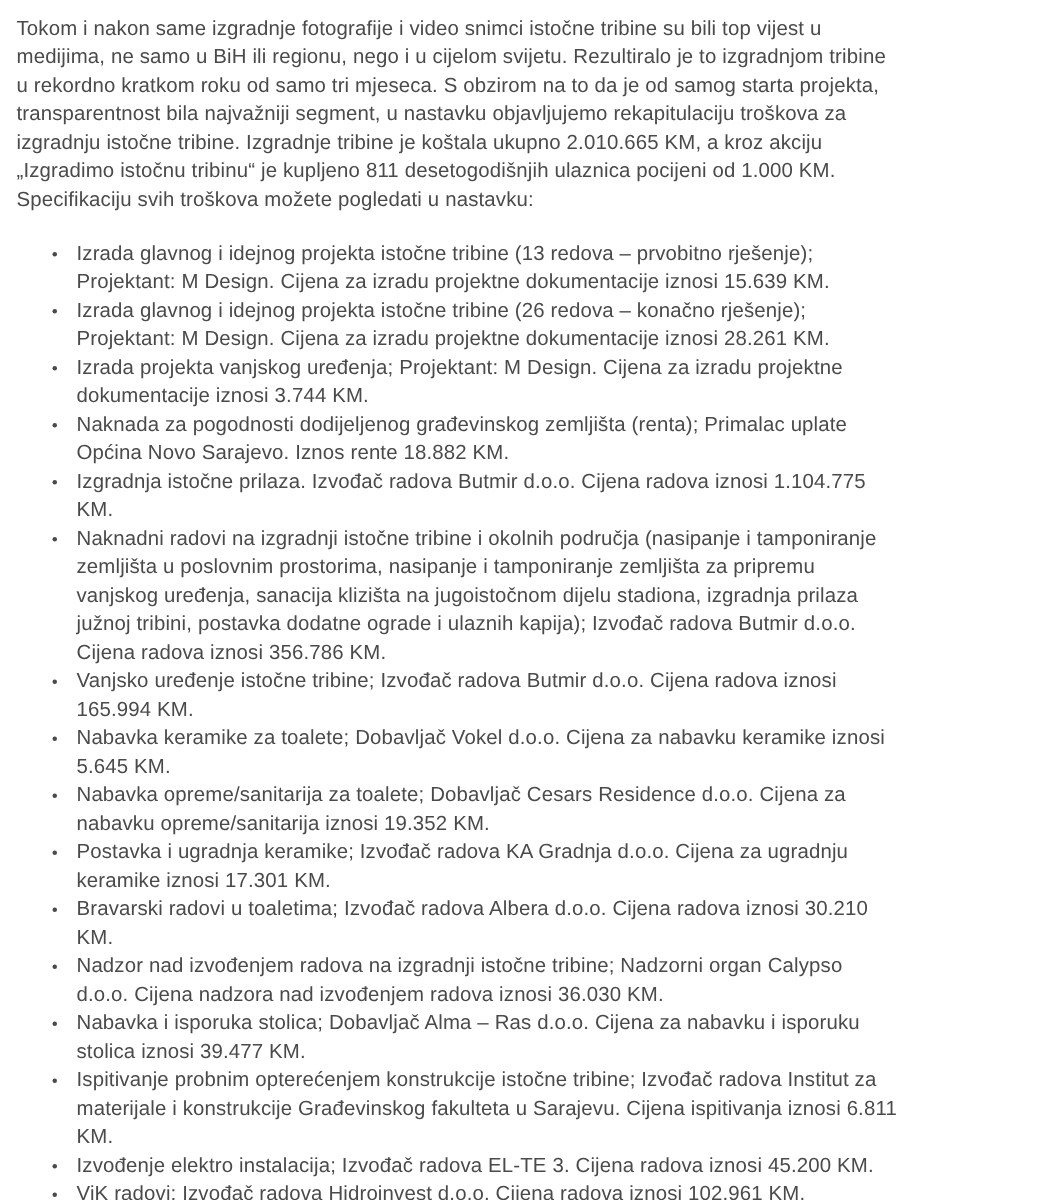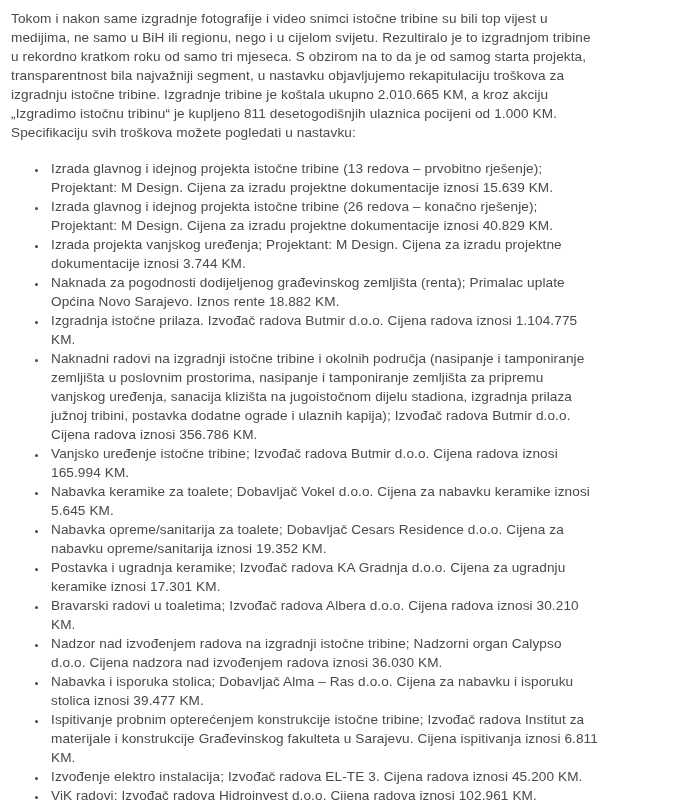--- a/index.html
+++ b/index.html
@@ -54,21 +54,21 @@
 </style>
 </head>
 <body>
 
 <div class="article">
 
   <p class="intro">Tokom i nakon same izgradnje fotografije i video snimci istočne tribine su bili top vijest u medijima, ne samo u BiH ili regionu, nego i u cijelom svijetu. Rezultiralo je to izgradnjom tribine u rekordno kratkom roku od samo tri mjeseca. S obzirom na to da je od samog starta projekta, transparentnost bila najvažniji segment, u nastavku objavljujemo rekapitulaciju troškova za izgradnju istočne tribine. Izgradnje tribine je koštala ukupno 2.010.665 KM, a kroz akciju „Izgradimo istočnu tribinu“ je kupljeno 811 desetogodišnjih ulaznica pocijeni od 1.000 KM. Specifikaciju svih troškova možete pogledati u nastavku:</p>
 
   <ul class="cost-list">
     <li>Izrada glavnog i idejnog projekta istočne tribine (13 redova – prvobitno rješenje); Projektant: M Design. Cijena za izradu projektne dokumentacije iznosi 15.639 KM.</li>
-    <li>Izrada glavnog i idejnog projekta istočne tribine (26 redova – konačno rješenje); Projektant: M Design. Cijena za izradu projektne dokumentacije iznosi 40.829 KM.</li>
+    <li>Izrada glavnog i idejnog projekta istočne tribine (26 redova – konačno rješenje); Projektant: M Design. Cijena za izradu projektne dokumentacije iznosi 28.261 KM.</li>
     <li>Izrada projekta vanjskog uređenja; Projektant: M Design. Cijena za izradu projektne dokumentacije iznosi 3.744 KM.</li>
     <li>Naknada za pogodnosti dodijeljenog građevinskog zemljišta (renta); Primalac uplate Općina Novo Sarajevo. Iznos rente 18.882 KM.</li>
     <li>Izgradnja istočne prilaza. Izvođač radova Butmir d.o.o. Cijena radova iznosi 1.104.775 KM.</li>
     <li>Naknadni radovi na izgradnji istočne tribine i okolnih područja (nasipanje i tamponiranje zemljišta u poslovnim prostorima, nasipanje i tamponiranje zemljišta za pripremu vanjskog uređenja, sanacija klizišta na jugoistočnom dijelu stadiona, izgradnja prilaza južnoj tribini, postavka dodatne ograde i ulaznih kapija); Izvođač radova Butmir d.o.o. Cijena radova iznosi 356.786 KM.</li>
     <li>Vanjsko uređenje istočne tribine; Izvođač radova Butmir d.o.o. Cijena radova iznosi 165.994 KM.</li>
     <li>Nabavka keramike za toalete; Dobavljač Vokel d.o.o. Cijena za nabavku keramike iznosi 5.645 KM.</li>
     <li>Nabavka opreme/sanitarija za toalete; Dobavljač Cesars Residence d.o.o. Cijena za nabavku opreme/sanitarija iznosi 19.352 KM.</li>
     <li>Postavka i ugradnja keramike; Izvođač radova KA Gradnja d.o.o. Cijena za ugradnju keramike iznosi 17.301 KM.</li>
     <li>Bravarski radovi u toaletima; Izvođač radova Albera d.o.o. Cijena radova iznosi 30.210 KM.</li>
     <li>Nadzor nad izvođenjem radova na izgradnji istočne tribine; Nadzorni organ Calypso d.o.o. Cijena nadzora nad izvođenjem radova iznosi 36.030 KM.</li>

